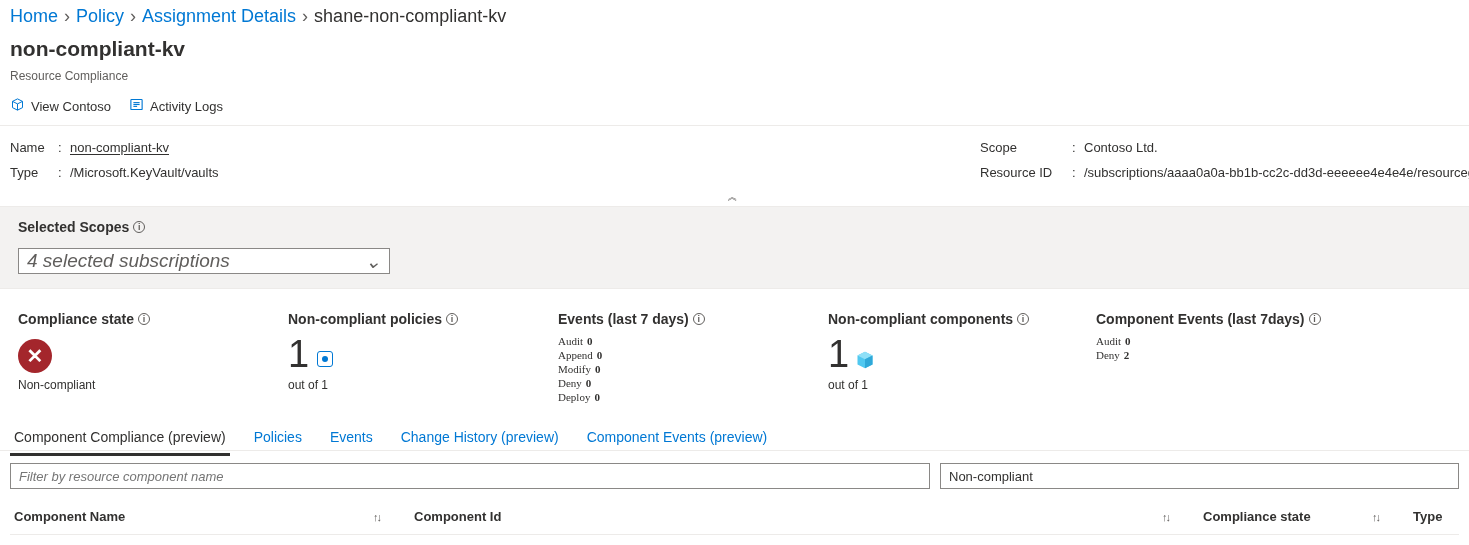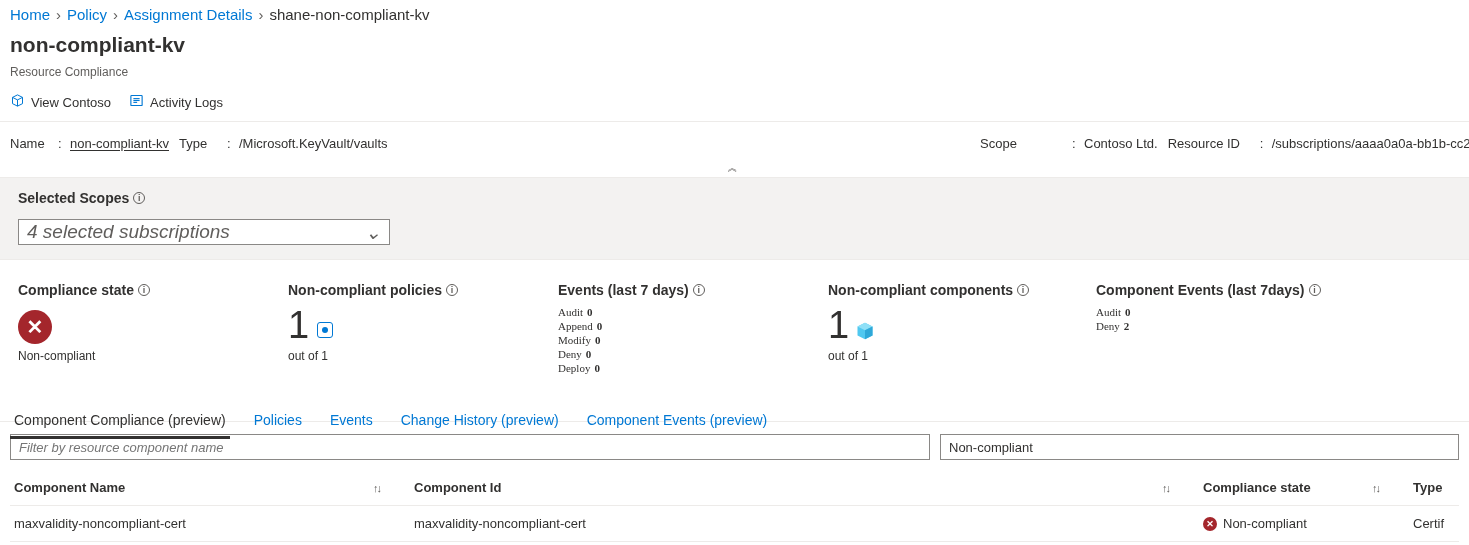--- a/index.html
+++ b/index.html
@@ -11,21 +11,21 @@
     width: 1469px;
     overflow-x: hidden;
   }
 
   
   .breadcrumb {
     display: flex;
     align-items: center;
     gap: 6px;
     padding: 6px 10px 6px 10px;
-    font-size: 15px;
+    font-size: 18px;
   }
   .breadcrumb .link { color: #0078d4; cursor: pointer; }
   .breadcrumb .sep { color: #605e5c; }
   .breadcrumb .current { color: #323130; }
 
   
   .title-block { padding: 4px 10px 2px 10px; }
   .title-block h1 { font-size: 21px; font-weight: 600; letter-spacing: 0; }
   .title-block .subtitle { font-size: 12px; color: #605e5c; margin-top: 8px; }
 
@@ -46,21 +46,21 @@
   }
   .cmd svg { width: 15px; height: 15px; }
 
   
   .properties {
     display: flex;
     padding: 14px 10px 8px 10px;
     font-size: 13px;
     position: relative;
   }
-  .properties .col { display: flex; gap: 10px; }
+  .properties .col { display: flex; flex-direction: column; gap: 10px; }
   .properties .col.left { flex: 0 0 970px; }
   .properties .col.right { flex: 1; }
   .properties .row { display: flex; align-items: baseline; }
   .properties .label { width: 48px; color: #323130; }
   .properties .col.right .label { width: 92px; }
   .properties .colon { width: 12px; }
   .properties .value { color: #323130; white-space: nowrap; }
   .properties .value.link-style { text-decoration: underline; text-underline-offset: 2px; }
 
   .collapse-handle {
@@ -168,21 +168,21 @@
     padding: 0 10px;
     border-bottom: 1px solid #edebe9;
     font-size: 14px;
   }
   .tab {
     padding: 8px 4px 8px 4px;
     cursor: pointer;
     color: #0078d4;
     border-bottom: 3px solid transparent;
     position: relative;
-    top: 18px;
+    top: 6px;
   }
   .tab.active { color: #323130; font-weight: 400; border-bottom-color: #323130; }
 
   
   .filter-row {
     display: flex;
     gap: 10px;
     padding: 12px 10px 10px 10px;
   }
   .filter-input {

